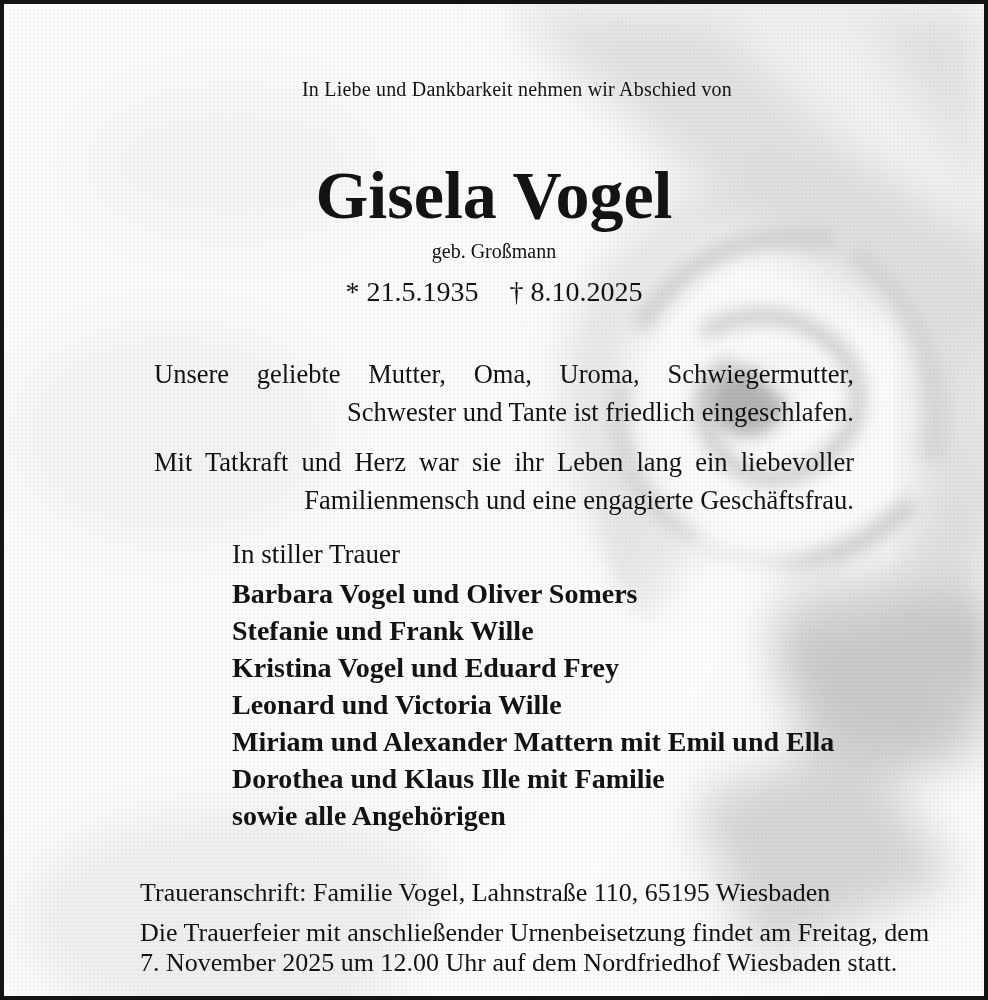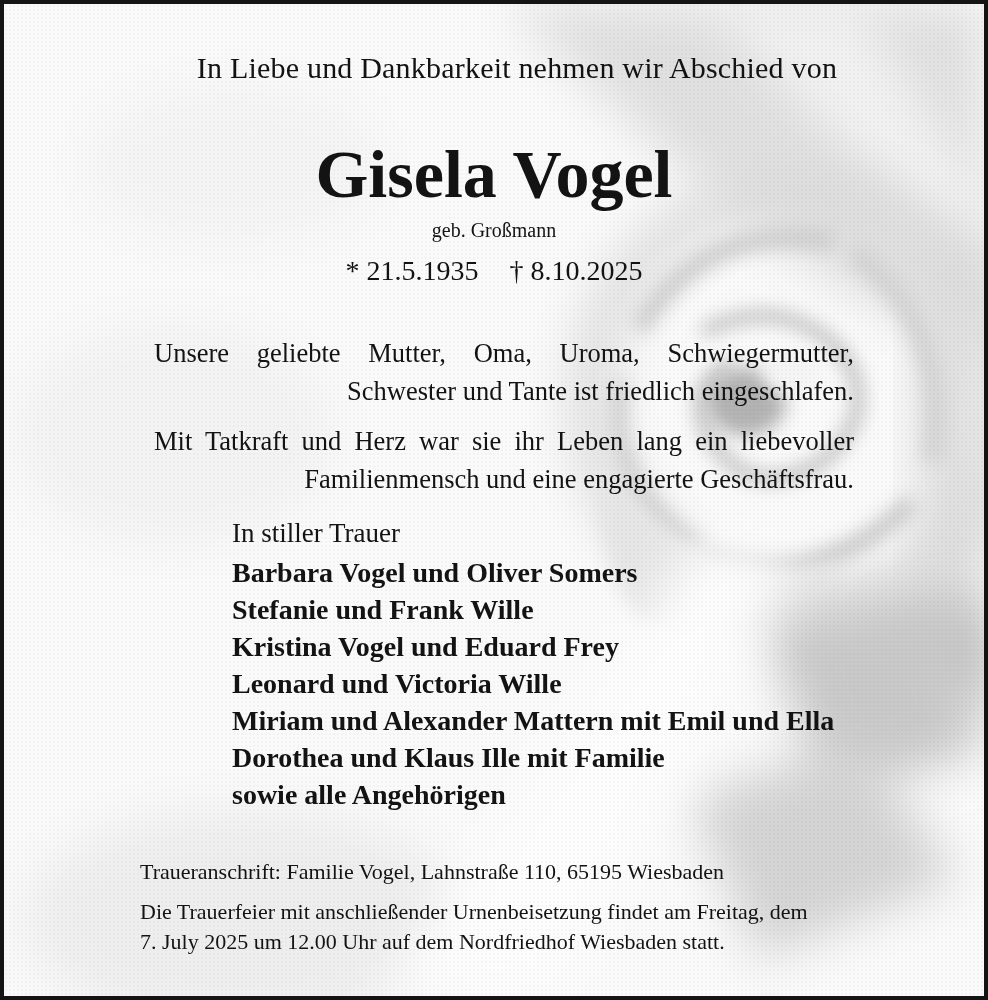--- a/index.html
+++ b/index.html
@@ -22,35 +22,35 @@
   .bg{position:absolute;inset:4px;z-index:0;}
   .bg svg{width:100%;height:100%;display:block;}
   .halftone{
     position:absolute;inset:4px;z-index:1;
     background-image:radial-gradient(rgba(0,0,0,0.030) 1px, transparent 1px);
     background-size:4px 4px;
     pointer-events:none;
   }
   .content{position:absolute;inset:0;z-index:2;}
   .centered{text-align:center;}
-  .intro{margin-top:53px;font-size:30px;line-height:30px;letter-spacing:.2px;padding-left:46px;}
+  .intro{margin-top:74px;font-size:20px;line-height:30px;letter-spacing:.2px;padding-left:46px;}
   .name{margin-top:53px;font-size:68px;line-height:76px;font-weight:bold;white-space:nowrap;}
   .maiden{margin-top:2px;font-size:20px;line-height:32px;}
   .dates{margin-top:8px;font-size:28px;line-height:34px;}
   .dates .death{margin-left:24px;}
   .body{margin-left:154px;width:700px;font-size:26.5px;line-height:38px;}
   .body.first{margin-top:46px;}
   .body.second{margin-top:12px;}
   .line-justify{text-align:justify;text-align-last:justify;}
   .line-left{text-align:right;}
   .mourning{margin-left:232px;margin-top:18px;}
   .mourning-intro{font-size:27px;line-height:34px;}
   .mourners{margin-top:4px;font-size:28px;font-weight:bold;}
   .mourners div{line-height:37px;white-space:nowrap;}
-  .bottom{margin-left:140px;margin-top:44px;font-size:22px;}
+  .bottom{margin-left:140px;margin-top:44px;font-size:26px;}
   .address{line-height:30px;white-space:nowrap;}
   .funeral{margin-top:10px;font-family:Liberation Serif, serif;}
   .funeral div{line-height:30px;white-space:nowrap;}
 </style>
 </head>
 <body>
 
 <div class="page">
 
   <div class="bg">
@@ -123,19 +123,19 @@
         <div>Miriam und Alexander Mattern mit Emil und Ella</div>
         <div>Dorothea und Klaus Ille mit Familie</div>
         <div>sowie alle Angehörigen</div>
       </div>
     </div>
 
     <div class="bottom">
       <div class="address">Traueranschrift: Familie Vogel, Lahnstraße 110, 65195 Wiesbaden</div>
       <div class="funeral">
         <div>Die Trauerfeier mit anschließender Urnenbeisetzung findet am Freitag, dem</div>
-        <div>7. July 2025 um 12.00 Uhr auf dem Nordfriedhof Wiesbaden statt.</div>
+        <div>7. November 2025 um 12.00 Uhr auf dem Nordfriedhof Wiesbaden statt.</div>
       </div>
     </div>
   </div>
 
   <div class="frame"></div>
 </div>
 
 </body></html>

